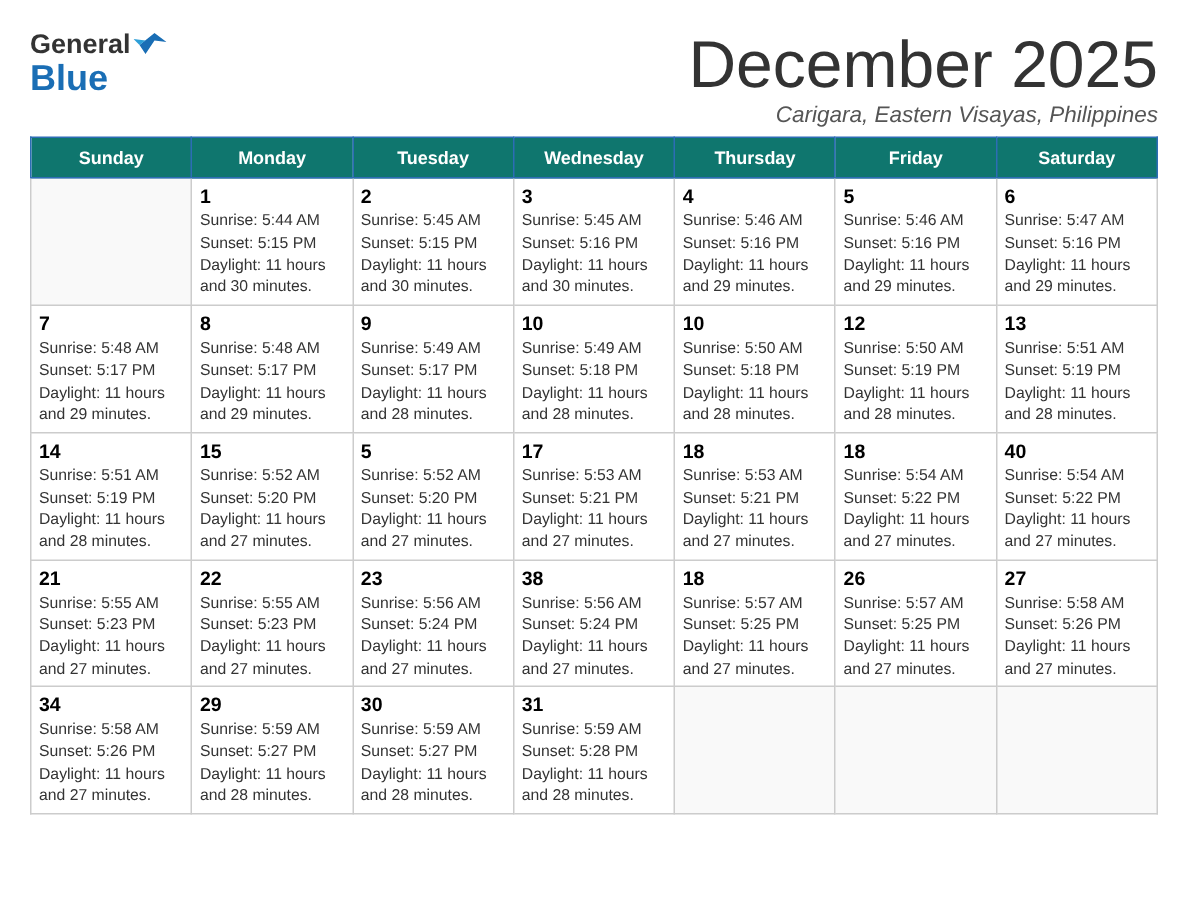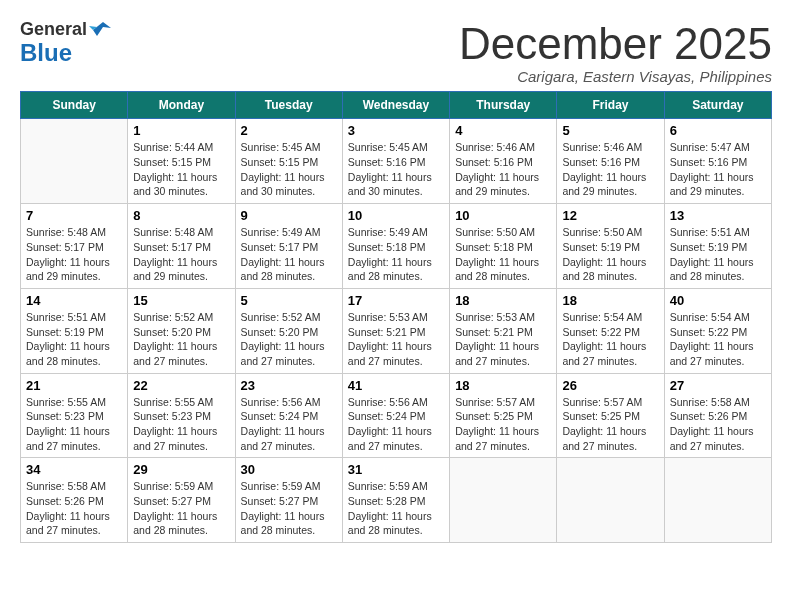--- a/index.html
+++ b/index.html
@@ -285,21 +285,21 @@
 and 27 minutes.</div>
         </td>
         <td>
           <span class="day-num">23</span>
           <div class="day-info" style="white-space: pre-line;">Sunrise: 5:56 AM
 Sunset: 5:24 PM
 Daylight: 11 hours
 and 27 minutes.</div>
         </td>
         <td>
-          <span class="day-num">41</span>
+          <span class="day-num">38</span>
           <div class="day-info" style="white-space: pre-line;">Sunrise: 5:56 AM
 Sunset: 5:24 PM
 Daylight: 11 hours
 and 27 minutes.</div>
         </td>
         <td>
           <span class="day-num">18</span>
           <div class="day-info" style="white-space: pre-line;">Sunrise: 5:57 AM
 Sunset: 5:25 PM
 Daylight: 11 hours

